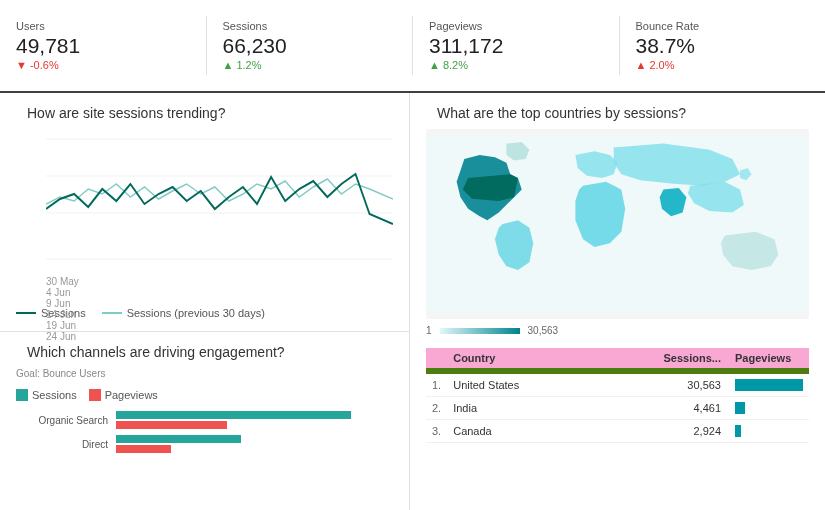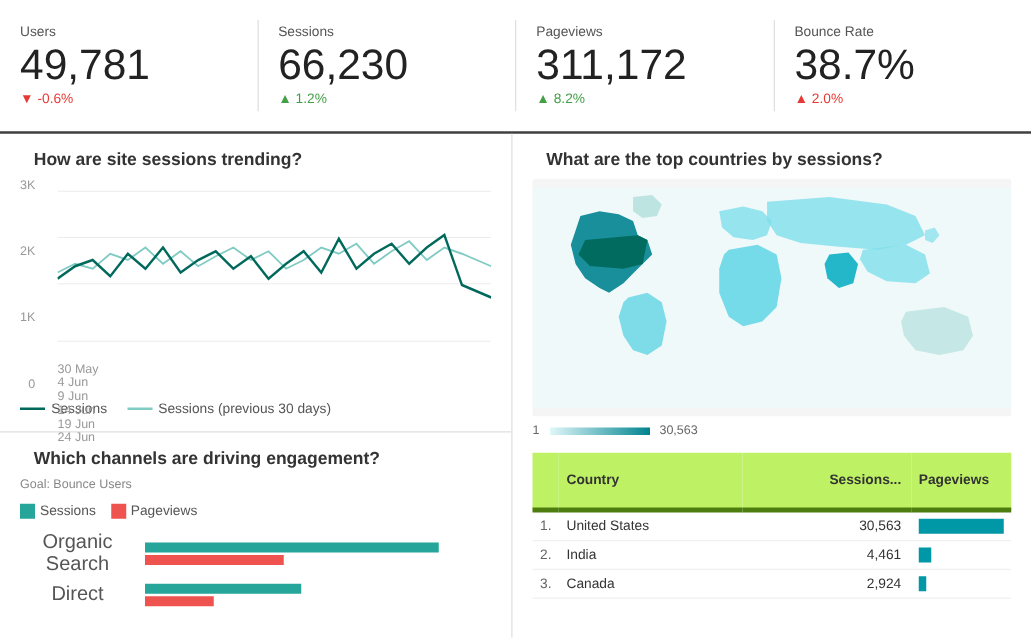--- a/index.html
+++ b/index.html
@@ -24,21 +24,21 @@
       padding: 4px 16px;
       border-right: 1px solid #e0e0e0;
     }
     .metric-item:last-child { border-right: none; }
     .metric-label {
       font-size: 11px;
       color: #555;
       margin-bottom: 2px;
     }
     .metric-value {
-      font-size: 34px;
+      font-size: 21px;
       font-weight: 300;
       color: #222;
       line-height: 1.1;
     }
     .metric-change {
       font-size: 11px;
       margin-top: 2px;
     }
     .metric-change.down { color: #e53935; }
     .metric-change.up { color: #43a047; }
@@ -58,21 +58,21 @@
     }
 
     
     .chart-section {
       padding: 12px 16px;
       flex: 0 0 auto;
       border-bottom: 1px solid #e0e0e0;
     }
     .section-title {
       font-size: 14px;
-      font-weight: bold;
+      font-weight: normal;
       color: #333;
       margin-bottom: 8px;
       padding-left: 11px;
     }
 
     .chart-container {
       position: relative;
       height: 170px;
       margin-left: 30px;
     }
@@ -158,23 +158,23 @@
     .ch-legend-dot.sessions { background: #26a69a; }
     .ch-legend-dot.pageviews { background: #ef5350; }
 
     .channel-row {
       display: flex;
       align-items: center;
       margin-bottom: 6px;
     }
     .channel-name {
       width: 100px;
-      font-size: 16px;
+      font-size: 10px;
       color: #555;
-      text-align: center;
+      text-align: right;
       padding-right: 8px;
     }
     .channel-bars {
       flex: 1;
       display: flex;
       flex-direction: column;
       gap: 2px;
     }
     .channel-bar {
       height: 8px;
@@ -226,23 +226,23 @@
       overflow: hidden;
     }
     .countries-table {
       width: 100%;
       border-collapse: collapse;
     }
     .countries-table th {
       font-size: 11px;
       color: #333;
       text-align: left;
-      padding: 16px 6px;
-      background: #bef264;
-      border-bottom: 4px solid #4d7c0f;
+      padding: 4px 6px;
+      background: #f9a8d4;
+      border-bottom: 6px solid #4d7c0f;
     }
     .countries-table td {
       font-size: 11px;
       color: #333;
       padding: 5px 6px;
       border-bottom: 1px solid #f0f0f0;
       vertical-align: middle;
     }
     .countries-table .num-col {
       color: #666;
@@ -292,26 +292,20 @@
   </div>
 </div>
 
 <div class="main-content">
 
   <div class="left-panel">
 
     <div class="chart-section">
       <div class="section-title">How are site sessions trending?</div>
       <div class="chart-container">
-        <div class="chart-y-axis">
-          <span class="chart-y-label">3K</span>
-          <span class="chart-y-label">2K</span>
-          <span class="chart-y-label">1K</span>
-          <span class="chart-y-label">0</span>
-        </div>
         <svg class="chart-svg" viewBox="0 0 370 140" preserveAspectRatio="none">
 
           <line x1="0" y1="10" x2="370" y2="10" stroke="#e0e0e0" stroke-width="0.5"></line>
           <line x1="0" y1="47" x2="370" y2="47" stroke="#e0e0e0" stroke-width="0.5"></line>
           <line x1="0" y1="84" x2="370" y2="84" stroke="#e0e0e0" stroke-width="0.5"></line>
           <line x1="0" y1="130" x2="370" y2="130" stroke="#e0e0e0" stroke-width="0.5"></line>
 
           <polyline fill="none" stroke="#80cbc4" stroke-width="1.5" points="0,75 15,68 30,72 45,60 60,65 75,55 90,68 105,58 120,70 135,62 150,55 165,65 180,58 195,72 210,65 225,55 240,60 255,52 270,68 285,58 300,50 315,65 330,55 345,60 370,70"></polyline>
 
           <polyline fill="none" stroke="#00695c" stroke-width="2" points="0,80 15,70 30,65 45,78 60,60 75,72 90,55 105,75 120,65 135,58 150,72 165,62 180,80 195,68 210,58 225,75 240,48 255,72 270,60 285,52 300,68 315,55 330,45 345,85 370,95"></polyline>

